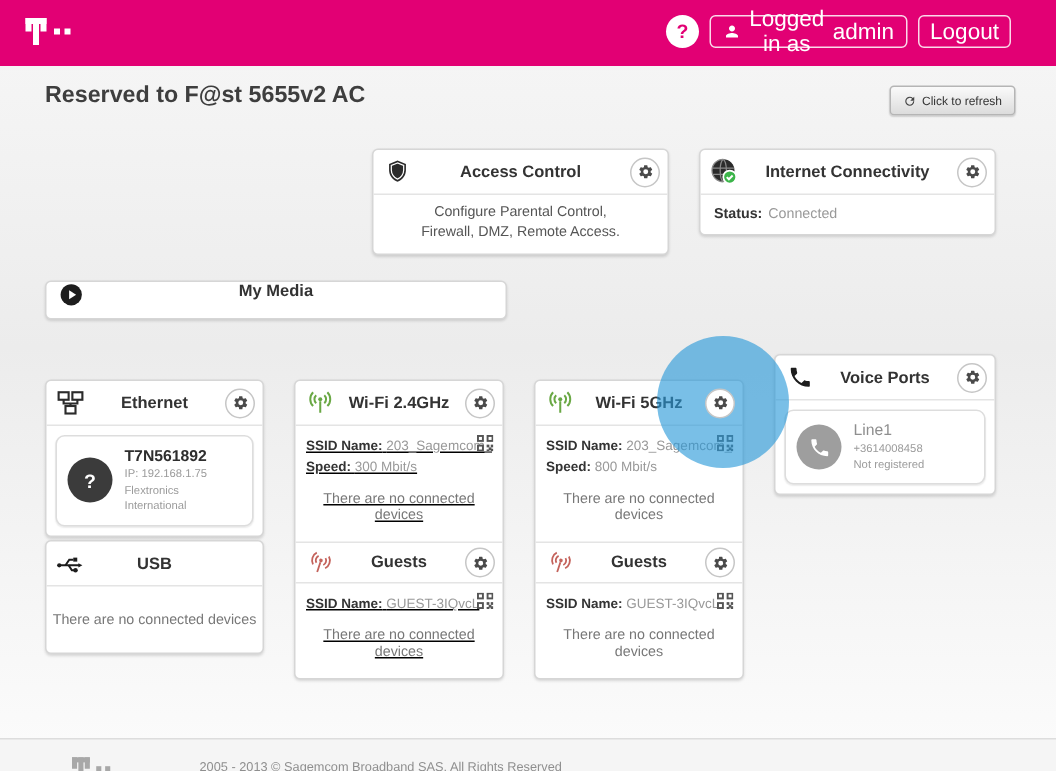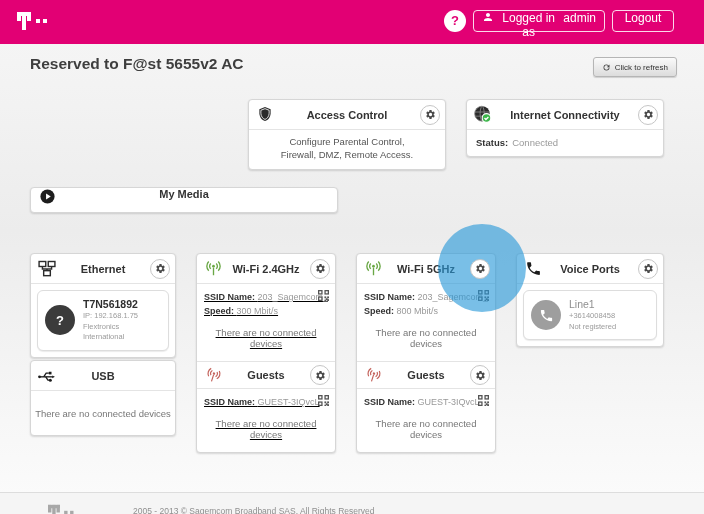--- a/index.html
+++ b/index.html
@@ -14,21 +14,21 @@
   .tlogo .sl{left:0;top:1px;width:4px;height:9px;}
   .tlogo .sr{left:10px;top:1px;width:4px;height:9px;}
   .tlogo .stem{left:5px;top:1px;width:4px;height:18px;}
   .tlogo .d1{left:19px;top:8px;width:4px;height:4px;}
   .tlogo .d2{left:26px;top:8px;width:4px;height:4px;}
   .tlogo.gray i{background:#a8a8a8;}
   .topbar-right{position:absolute;right:30px;top:10px;display:flex;align-items:center;gap:7px;}
   .help-btn{width:22px;height:22px;border-radius:50%;background:#fff;border:none;color:var(--brand_magenta,#e20074);
     font-size:13px;font-weight:bold;line-height:22px;text-align:center;padding:0;cursor:pointer;}
   .pill{height:22px;border:1px solid rgba(255,255,255,.85);border-radius:4px;background:transparent;color:#fff;
-    font-size:12px;display:flex;gap:5px;padding:0 8px;cursor:pointer;}
+    font-size:15px;display:flex;align-items:center;gap:5px;padding:0 8px;cursor:pointer;}
   .pill.login{width:132px;justify-content:center;}
   .pill.logout{width:62px;justify-content:center;}
   
   .welcome{position:absolute;left:30px;top:55px;margin:0;font-size:15.5px;font-weight:bold;color:#3e3e3e;}
   .refresh-btn{position:absolute;right:27px;top:57px;height:20px;display:flex;align-items:center;gap:4px;
     background:linear-gradient(#fafafa,#dcdcdc);border:1px solid #b5b5b5;border-radius:3px;
     font-size:8px;color:#333;padding:0 8px;box-shadow:0 1px 1px rgba(0,0,0,.15);cursor:pointer;}
   
   .card{position:absolute;background:#fff;border:1px solid #d6d6d6;border-radius:4px;
     box-shadow:0 1px 2px rgba(0,0,0,.14);}
@@ -341,21 +341,21 @@
       <span class="qr">
           <svg width="11" height="11">
             <use href="#i-qr"></use>
           </svg>
         </span>
       <div class="kv"><b>SSID Name:</b> <span class="val">GUEST-3IQvcL</span></div>
       <div class="nodev">There are no connected devices</div>
     </div>
   </section>
 
-  <section class="card" style="left:516px;top:253px;width:148px;">
+  <section class="card" style="left:516px;top:236px;width:148px;">
     <div class="card-head">
       <span class="hicon">
           <svg width="17" height="17" fill="#1d1d1d">
             <use href="#i-phone"></use>
           </svg>
         </span>
       <span class="card-title">Voice Ports</span>
       <button class="gear-btn">
           <svg>
             <use href="#i-gear"></use>

